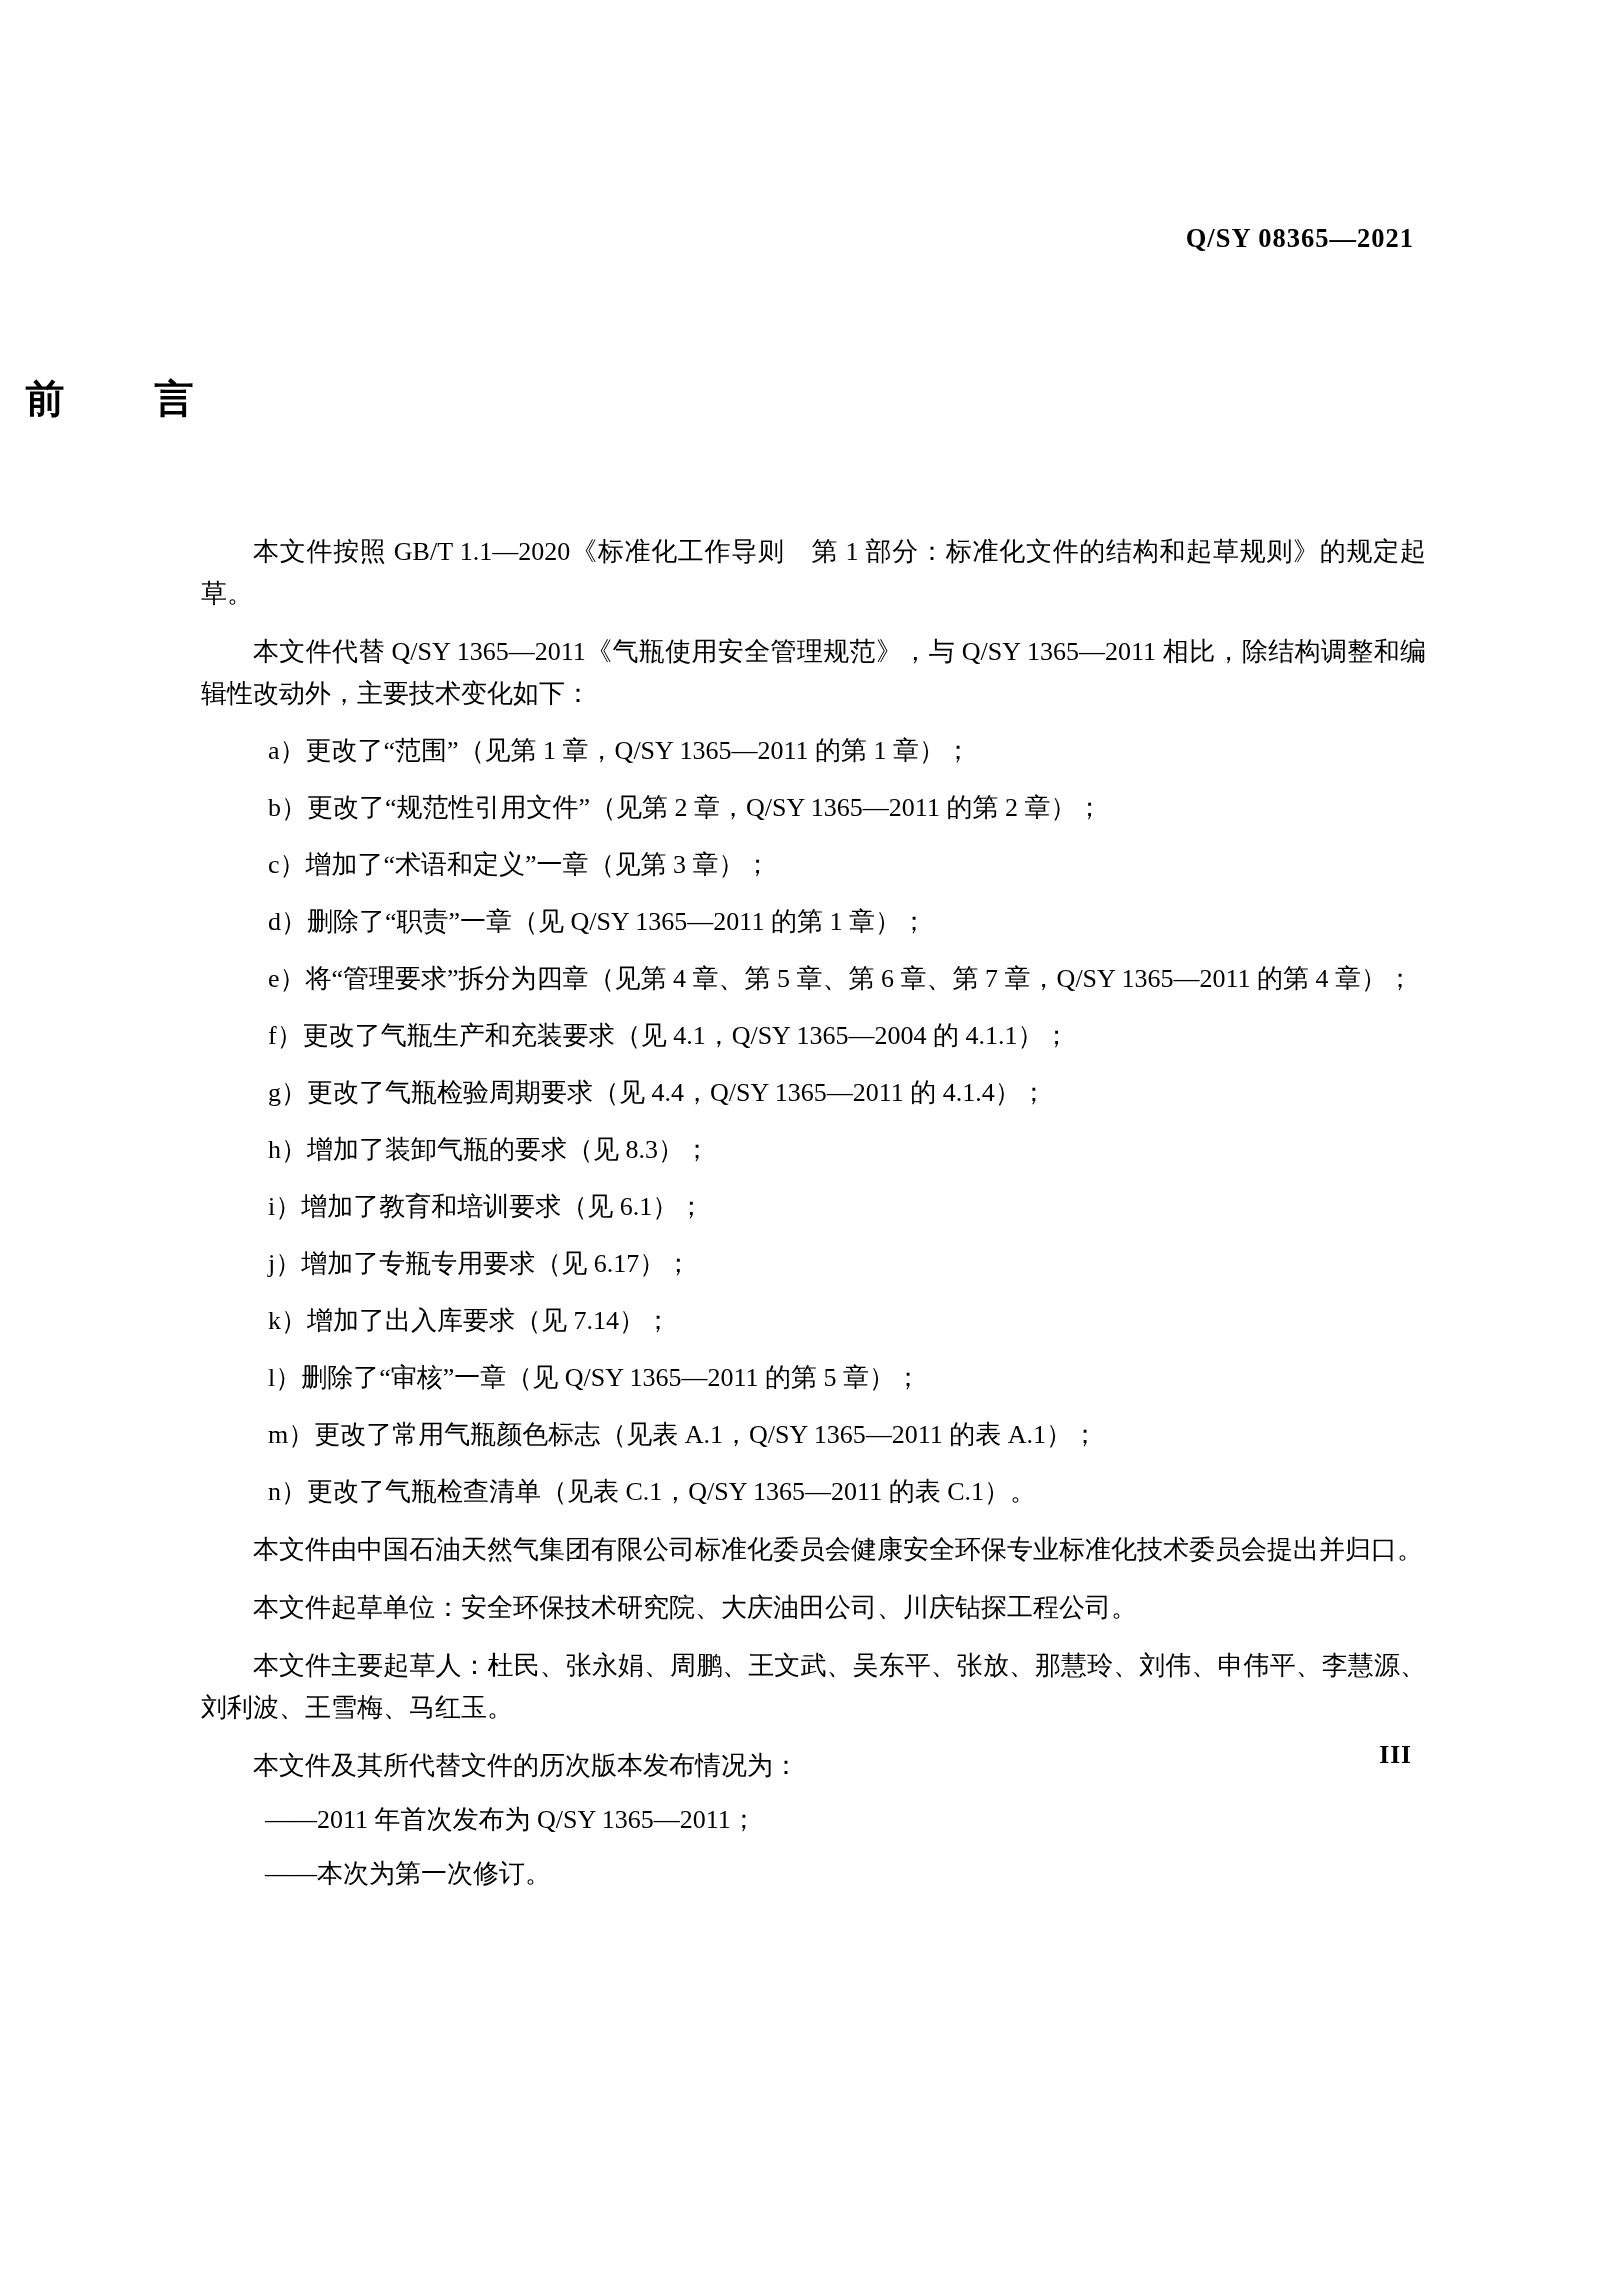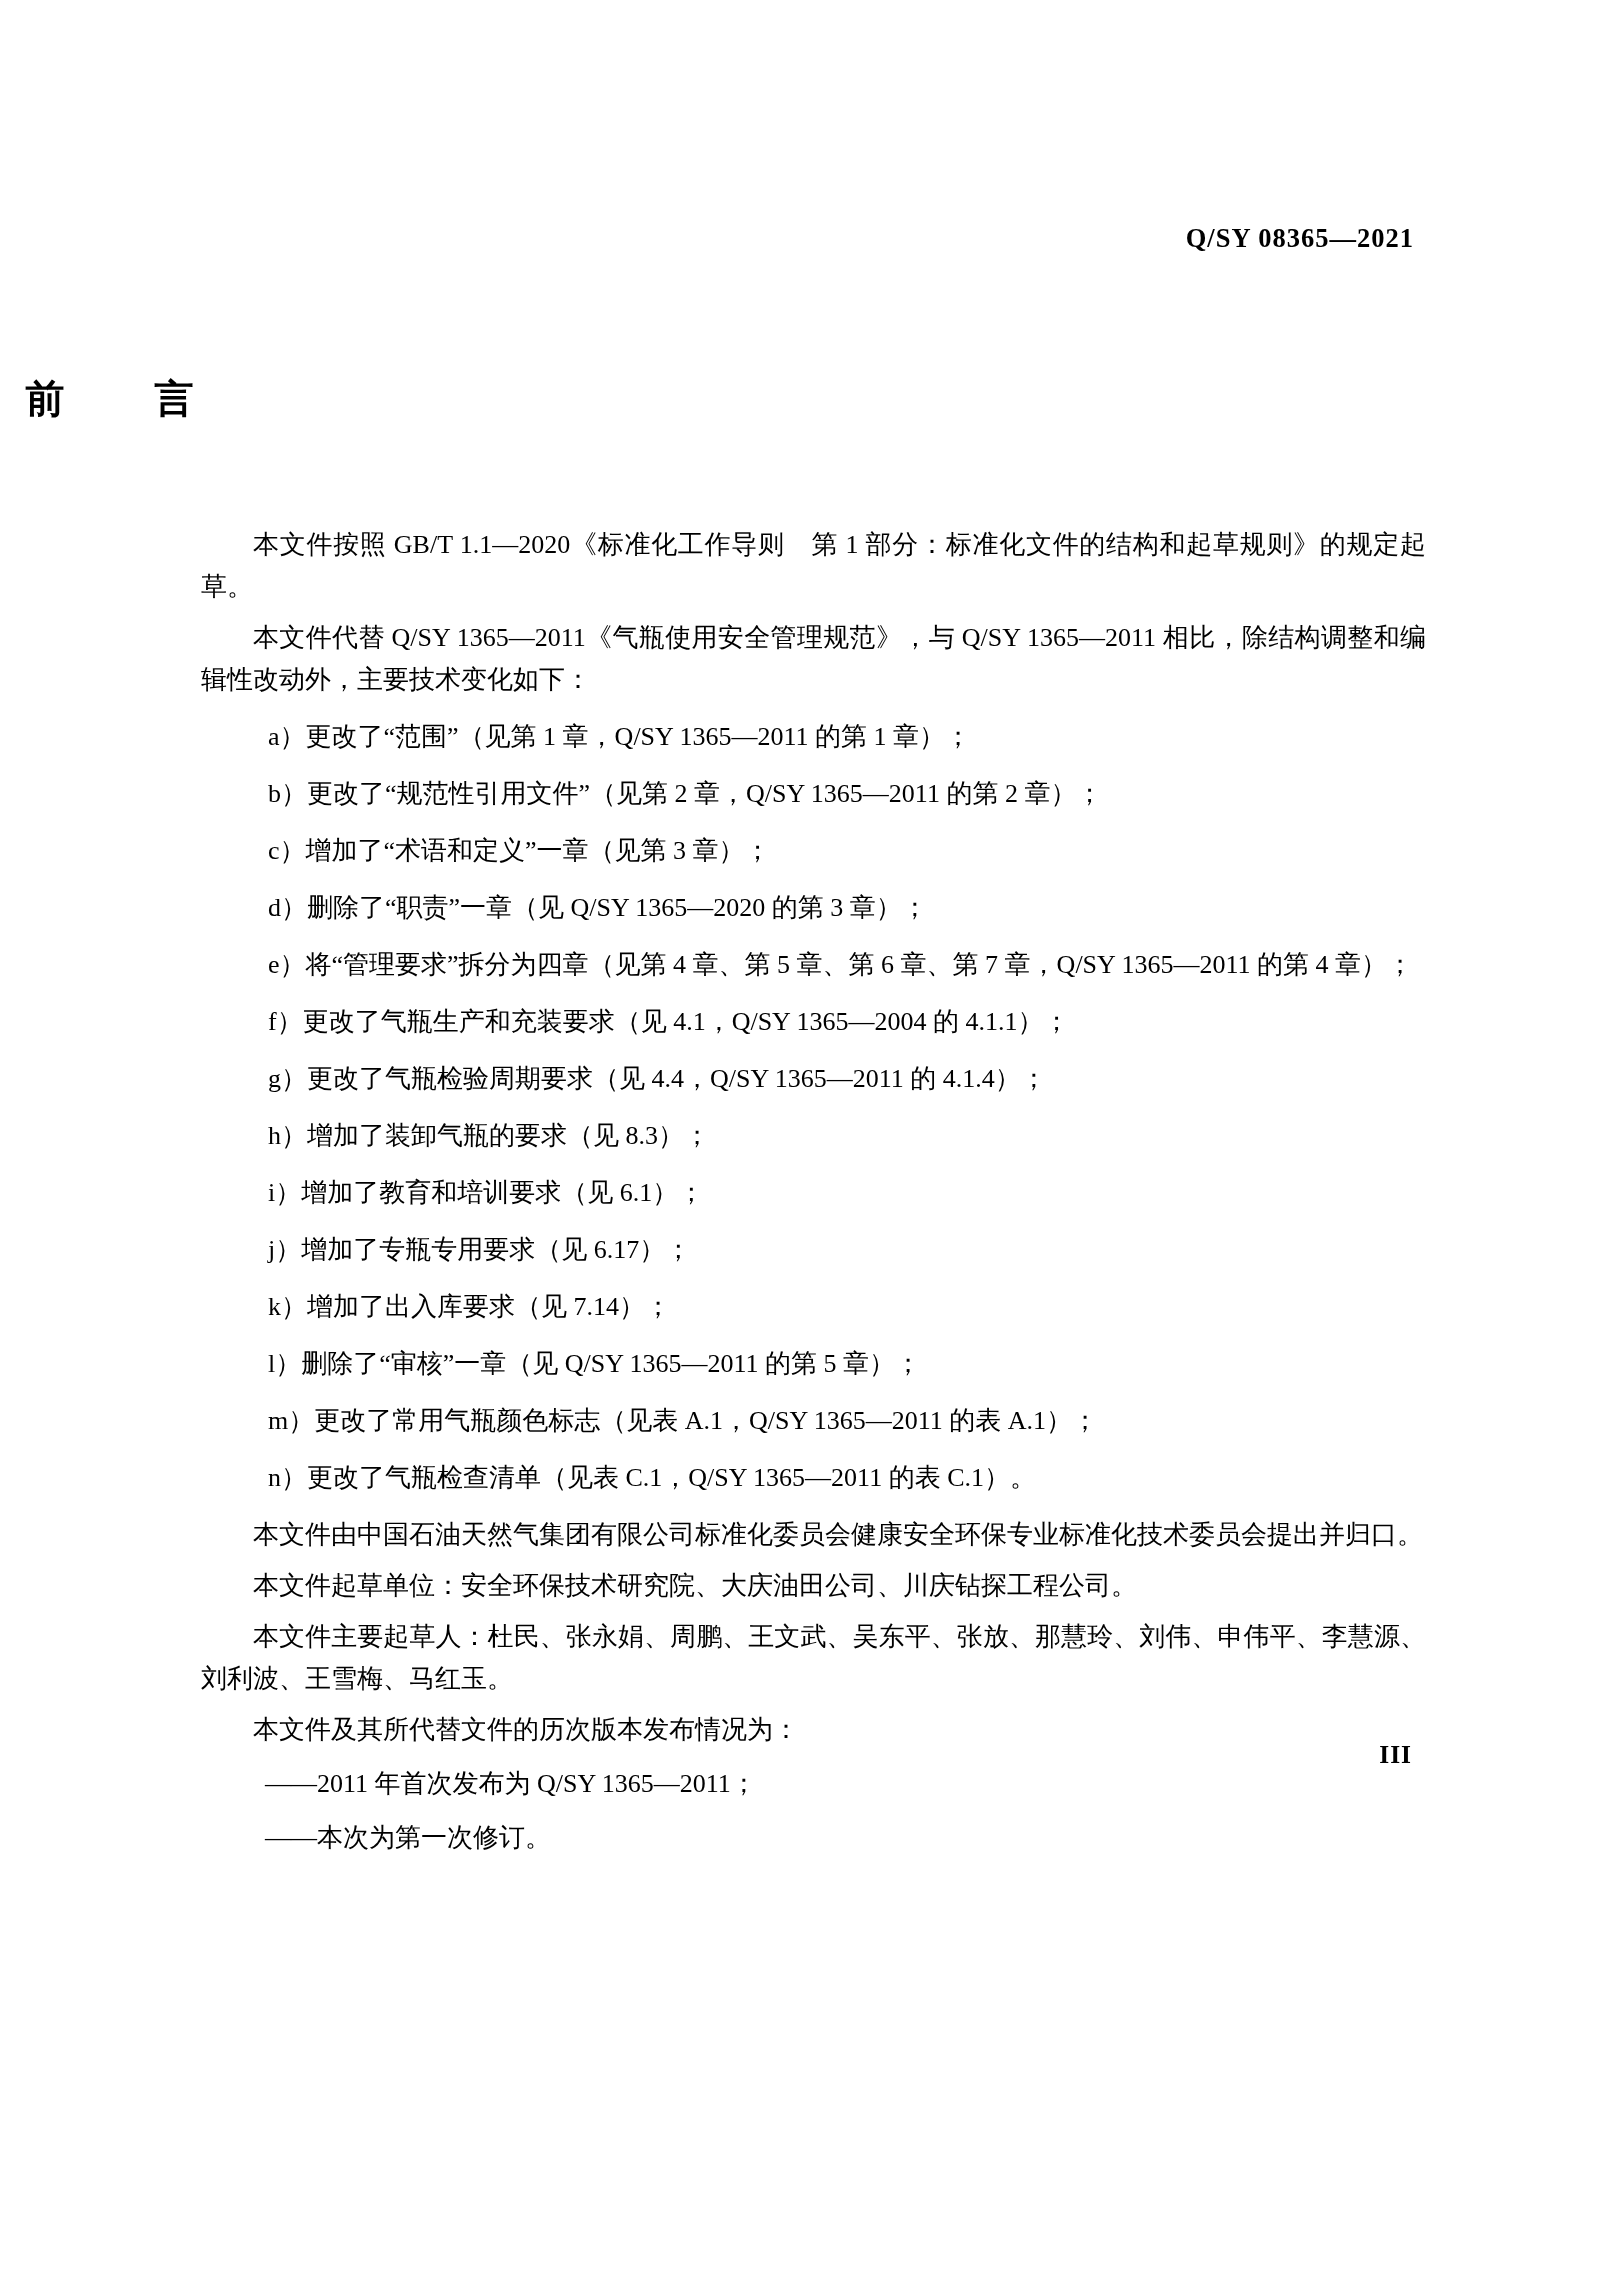--- a/index.html
+++ b/index.html
@@ -46,21 +46,21 @@
     position: absolute;
     top: 515px;
     left: 201px;
     width: 1225px;
     font-size: 26px;
     line-height: 42px;
     text-align: justify;
   }
   .para {
     text-indent: 2em;
-    margin: 9px 0 0 0;
+    margin: 16px 0 0 0;
   }
   .item {
     text-indent: 2em;
     margin: 15px;
     white-space: nowrap;
   }
   .dash-item {
     text-indent: 2em;
     margin: 12px;
     white-space: nowrap;
@@ -84,21 +84,21 @@
 
   <div class="doc-title">前　言</div>
 
   <div class="content">
     <p class="para">本文件按照 GB/T 1.1—2020《标准化工作导则　第 1 部分：标准化文件的结构和起草规则》的规定起草。</p>
     <p class="para">本文件代替 Q/SY 1365—2011《气瓶使用安全管理规范》，与 Q/SY 1365—2011 相比，除结构调整和编辑性改动外，主要技术变化如下：</p>
 
     <p class="item">a）更改了“范围”（见第 1 章，Q/SY 1365—2011 的第 1 章）；</p>
     <p class="item">b）更改了“规范性引用文件”（见第 2 章，Q/SY 1365—2011 的第 2 章）；</p>
     <p class="item">c）增加了“术语和定义”一章（见第 3 章）；</p>
-    <p class="item">d）删除了“职责”一章（见 Q/SY 1365—2020 的第 3 章）；</p>
+    <p class="item">d）删除了“职责”一章（见 Q/SY 1365—2011 的第 1 章）；</p>
     <p class="item">e）将“管理要求”拆分为四章（见第 4 章、第 5 章、第 6 章、第 7 章，Q/SY 1365—2011 的第 4 章）；</p>
     <p class="item">f）更改了气瓶生产和充装要求（见 4.1，Q/SY 1365—2004 的 4.1.1）；</p>
     <p class="item">g）更改了气瓶检验周期要求（见 4.4，Q/SY 1365—2011 的 4.1.4）；</p>
     <p class="item">h）增加了装卸气瓶的要求（见 8.3）；</p>
     <p class="item">i）增加了教育和培训要求（见 6.1）；</p>
     <p class="item">j）增加了专瓶专用要求（见 6.17）；</p>
     <p class="item">k）增加了出入库要求（见 7.14）；</p>
     <p class="item">l）删除了“审核”一章（见 Q/SY 1365—2011 的第 5 章）；</p>
     <p class="item">m）更改了常用气瓶颜色标志（见表 A.1，Q/SY 1365—2011 的表 A.1）；</p>
     <p class="item">n）更改了气瓶检查清单（见表 C.1，Q/SY 1365—2011 的表 C.1）。</p>

